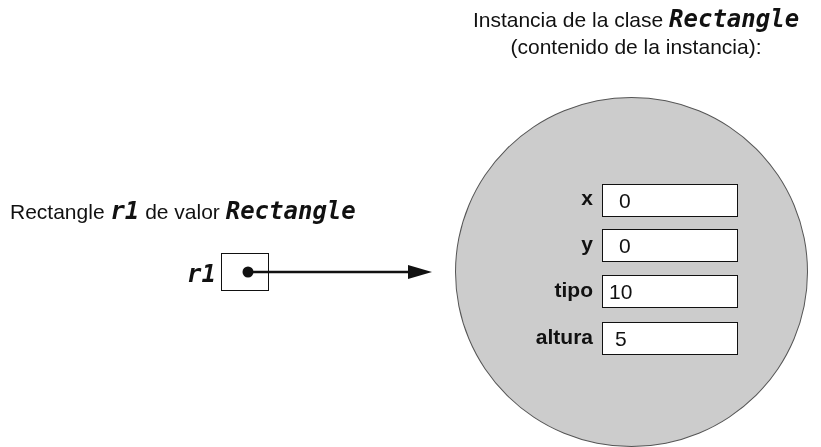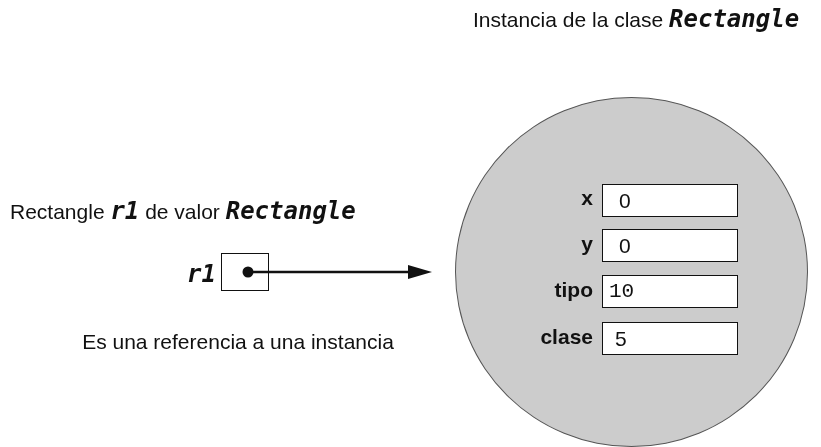--- a/index.html
+++ b/index.html
@@ -16,42 +16,42 @@
   .var-caption { left: 10px; top: 197px; font-size: 21px; }
   .ref-box { left: 221px; top: 253px; width: 48px; height: 38px; border: 1px solid #111; box-sizing: border-box; background: #fff; }
   .r1-label { left: 187px; top: 260px; }
   .desc { left: 40px; top: 328px; width: 396px; text-align: center; font-size: 21px; line-height: 27px; }
 </style>
 </head>
 <body>
 
 <div class="abs title">
   <div><span>Instancia de la clase </span><span class="mono">Rectangle</span></div>
+  <div>(contenido de la instancia):</div>
 </div>
 
 <div class="abs circle"></div>
 
 <div class="abs attr-label" style="top:186px;">x</div>
 <div class="abs attr-box" style="top:184px; padding-left:16px;">0</div>
 
 <div class="abs attr-label" style="top:232px;">y</div>
 <div class="abs attr-box" style="top:229px; padding-left:16px;">0</div>
 
 <div class="abs attr-label" style="top:278px;">tipo</div>
-<div class="abs attr-box" style="top:275px;font-family:Liberation Mono, monospace;">10</div>
+<div class="abs attr-box" style="top:275px;">10</div>
 
-<div class="abs attr-label" style="top:325px;">clase</div>
+<div class="abs attr-label" style="top:325px;">altura</div>
 <div class="abs attr-box" style="top:322px; padding-left:12px;">5</div>
 
 <div class="abs var-caption"><span>Rectangle </span><span class="mono">r1</span><span> de valor </span><span class="mono">Rectangle</span></div>
 
 <div class="abs mono r1-label">r1</div>
 <div class="abs ref-box"></div>
 
 <svg class="abs" style="left:0;top:0;" width="821" height="447">
   <circle cx="248" cy="272" r="5.5" fill="#111"></circle>
   <line x1="248" y1="272" x2="412" y2="272" stroke="#111" stroke-width="2.5"></line>
   <polygon points="408,265 432,272 408,279" fill="#111"></polygon>
 </svg>
 
 <div class="abs desc">
-  <div>Es una referencia a una instancia</div>
 </div>
 
 </body></html>

